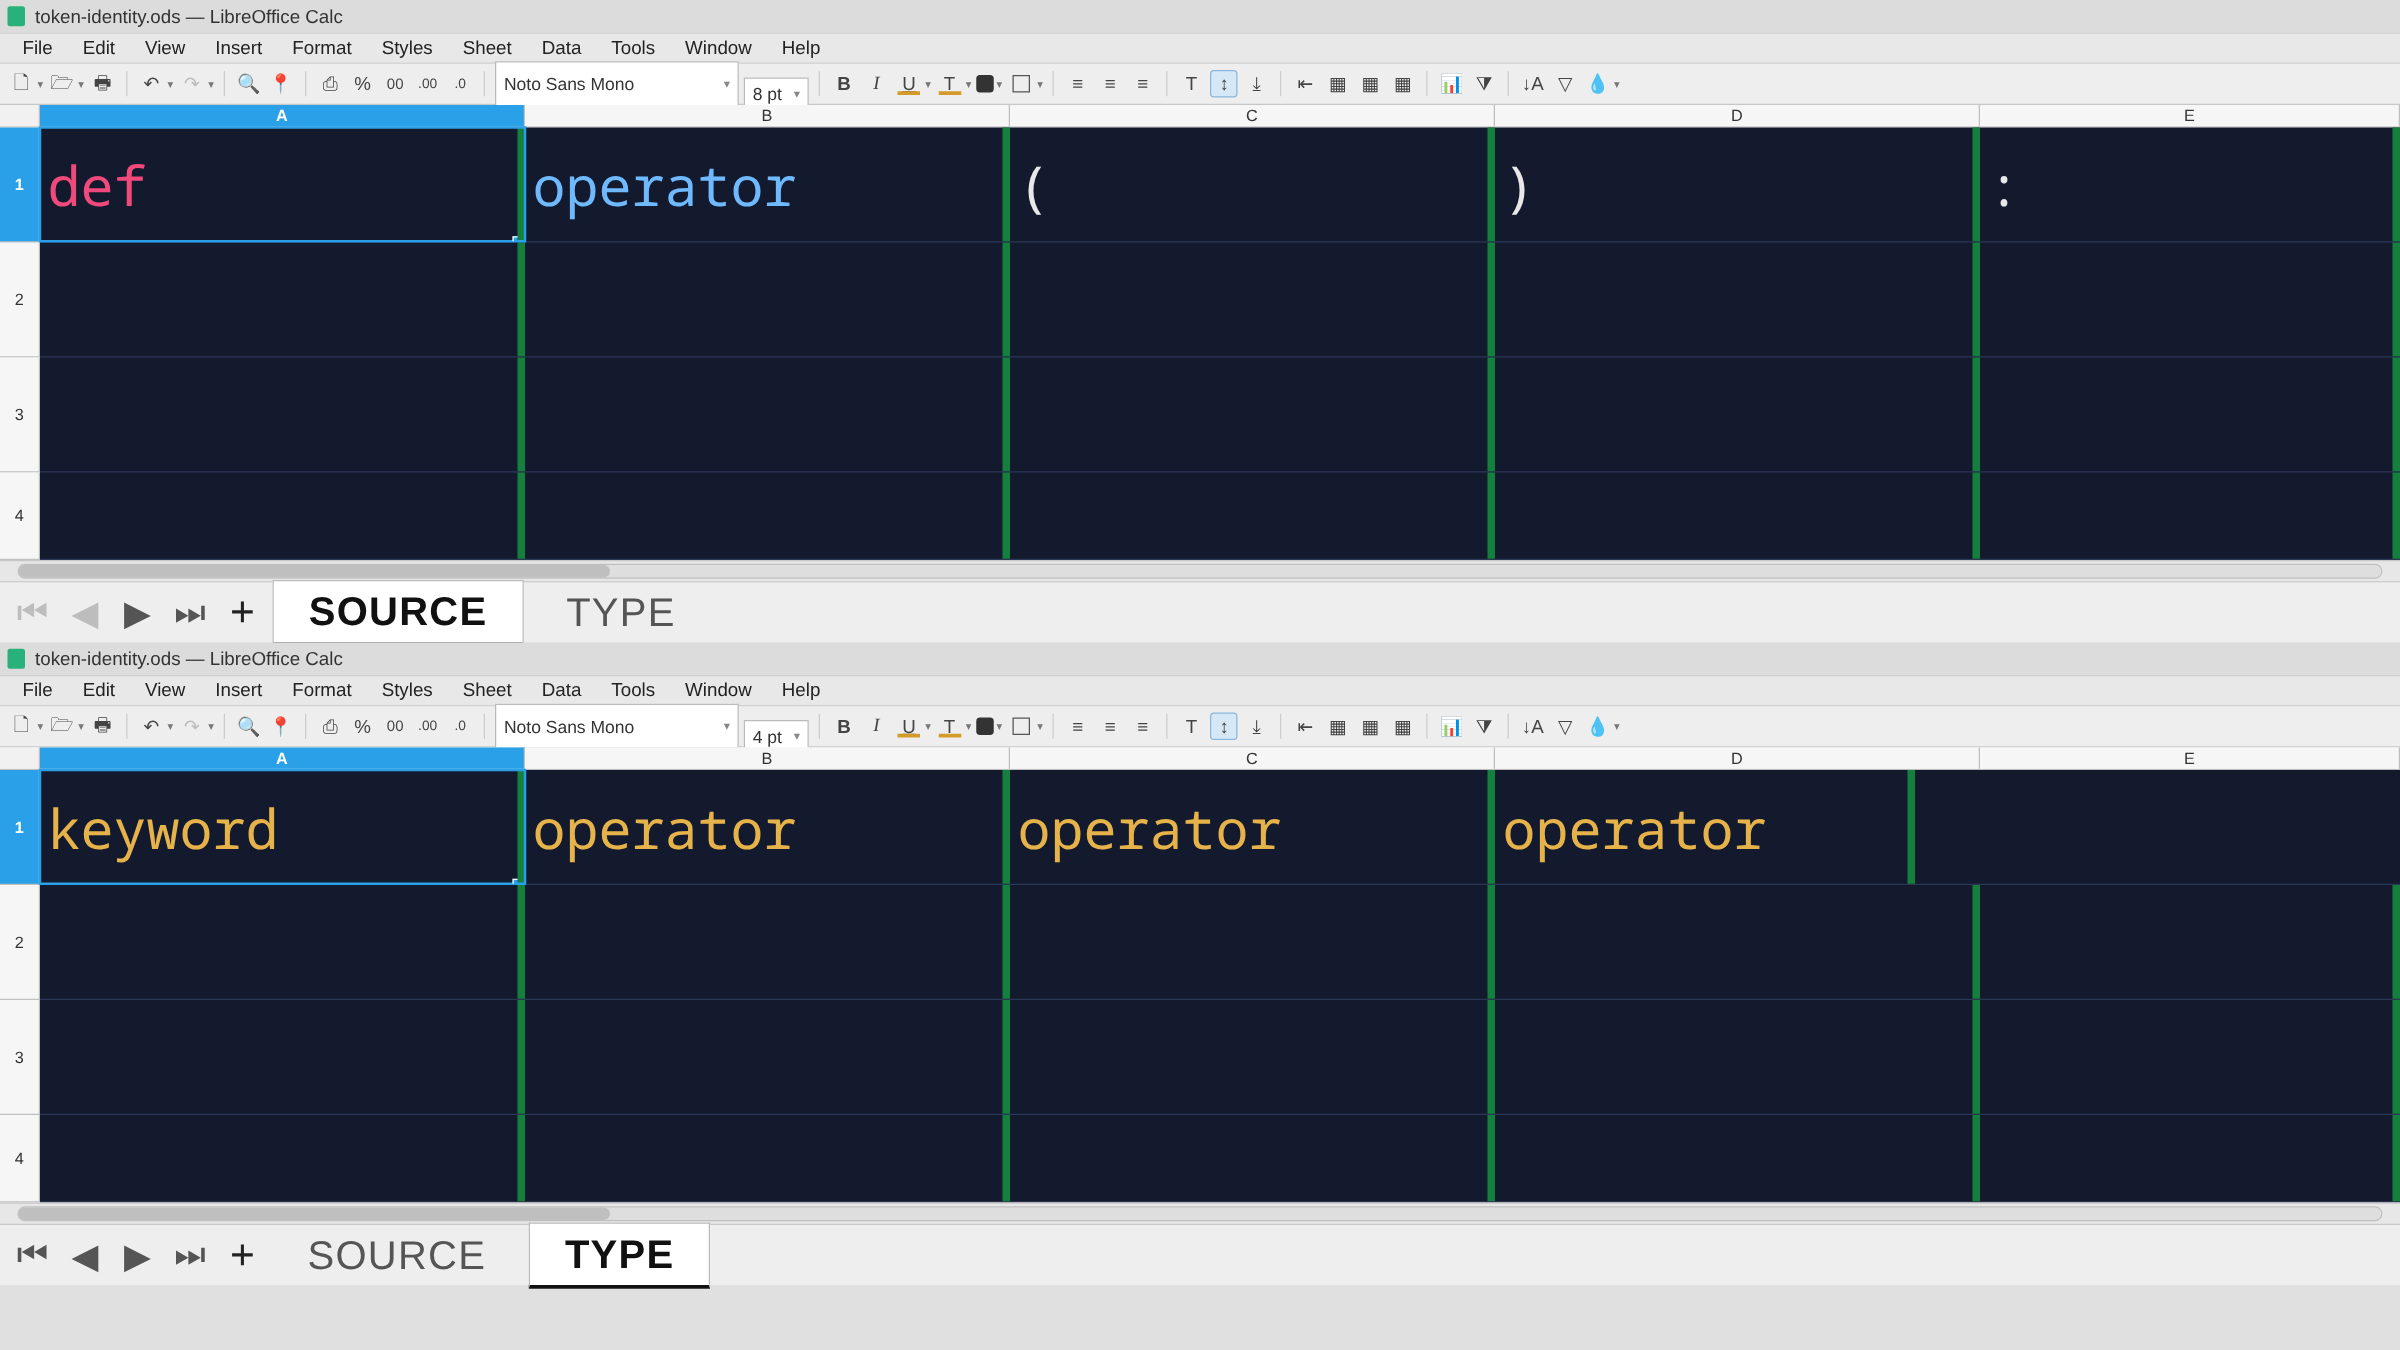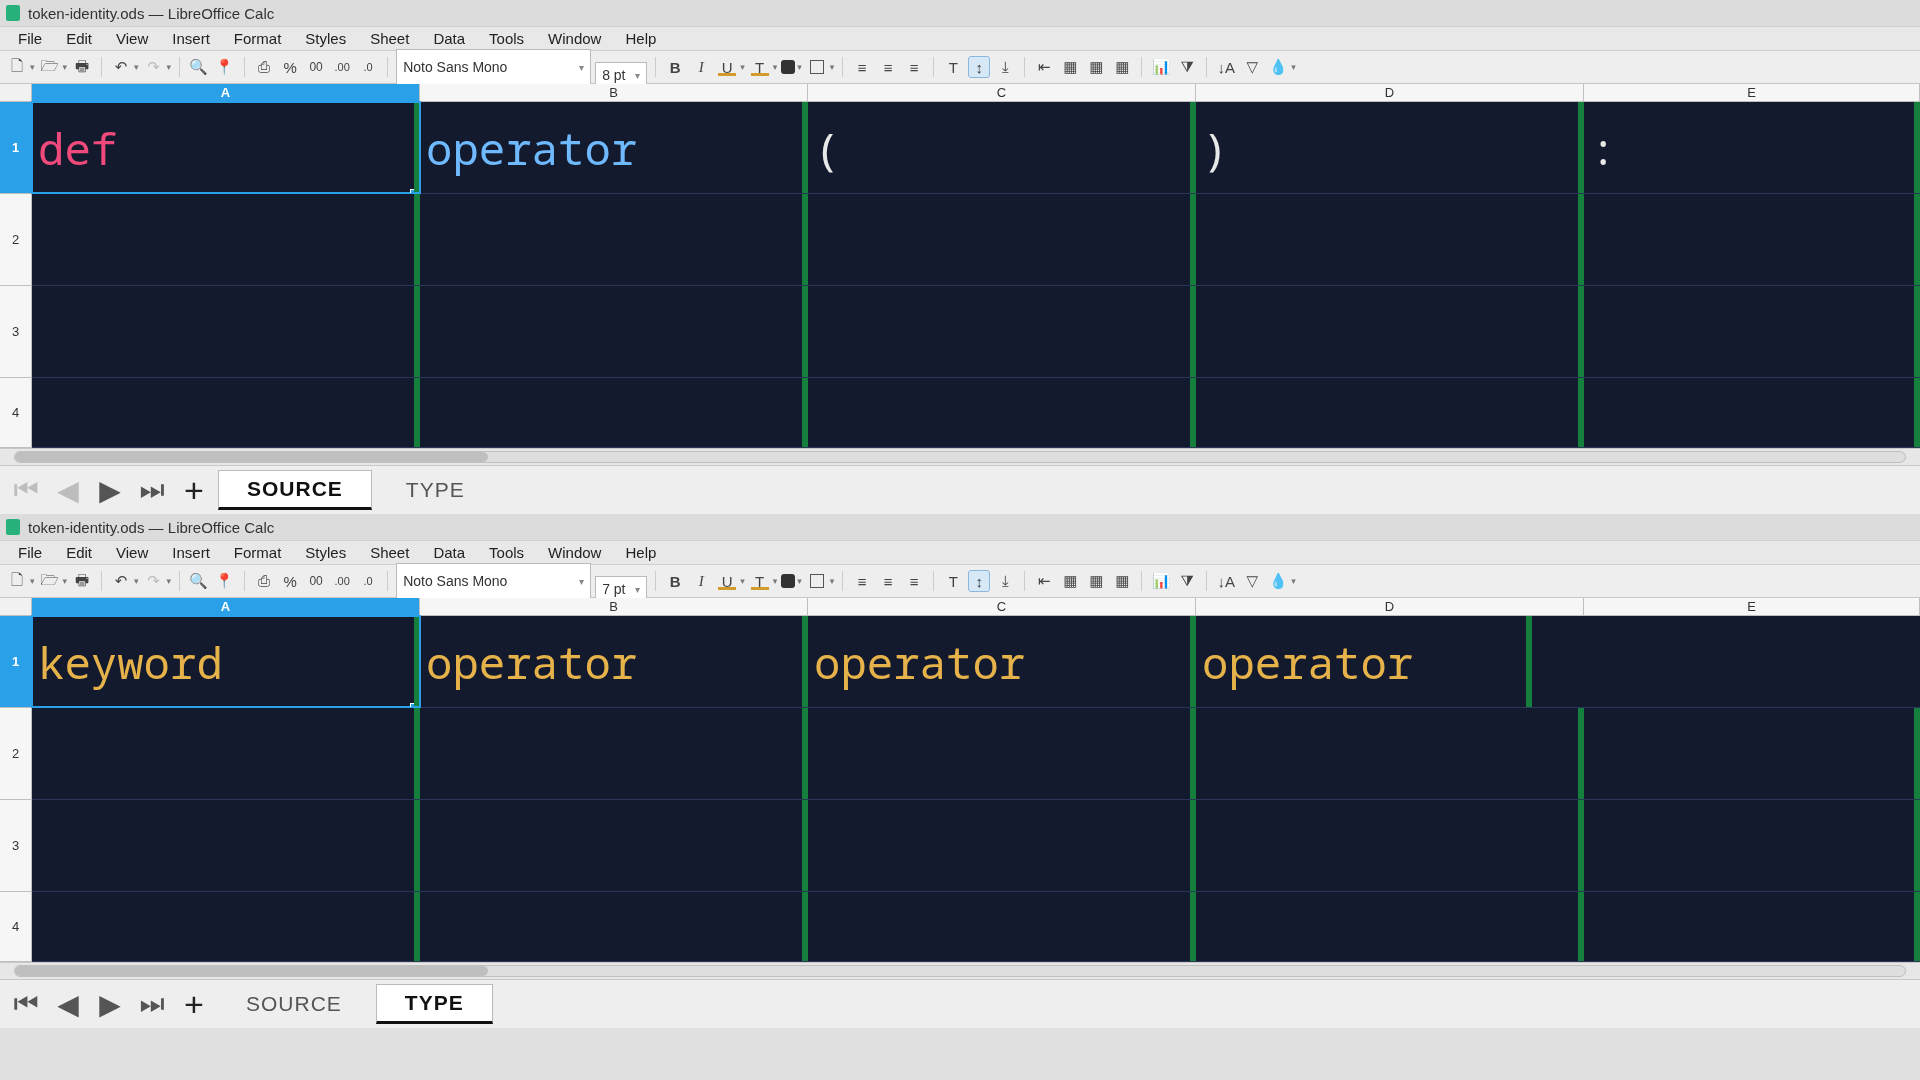--- a/index.html
+++ b/index.html
@@ -30,21 +30,21 @@
   .cell { border-right: 6px solid #15803d; padding: 4px 6px; font-family: "Noto Sans Mono","DejaVu Sans Mono",Menlo,monospace; display: flex; align-items: center; overflow: hidden; }
   .cell.sel { outline: 2px solid #2aa0e8; outline-offset: -1px; position: relative; background: #141a2e;}
   .sel-handle { position:absolute; right:-4px; bottom:-4px; width:8px; height:8px; background:#2aa0e8; border:1px solid #fff; }
   .hscroll { height: 18px; background: #e7e7e7; border-top: 1px solid #c8c8c8; border-bottom: 1px solid #c8c8c8; display:flex; align-items:center; padding: 0 4px;}
   .hscroll .track { flex:1; height:12px; background:#dedede; border:1px solid #c0c0c0; border-radius:6px; margin:0 10px; position:relative;}
   .hscroll .thumb { position:absolute; left:0; top:0; bottom:0; width:25%; background:#bfbfbf; border-radius:6px;}
   .tabbar { height: 48px; background: #eeeeee; display: flex; align-items: center; padding: 0 8px; gap: 6px; }
   .tabnav { width: 36px; height: 36px; display:inline-flex; align-items:center; justify-content:center; color:#555; font-size:28px;}
   .tabnav.dis { color:#bdbdbd; }
   .tabadd { width: 36px; height:36px; display:inline-flex; align-items:center; justify-content:center; color:#222; font-size:34px; font-weight:300;}
-  .tab { padding: 6px 28px; font-size: 21px; color:#555; letter-spacing:1px; font-family: Arial, sans-serif; }
+  .tab { padding: 6px 28px; font-size: 32px; color:#555; letter-spacing:1px; font-family: Arial, sans-serif; }
   .tab.active { background:#fff; color:#111; font-weight:bold; border-top:1px solid #bbb; border-left:1px solid #bbb; border-right:1px solid #bbb; border-bottom:3px solid #111;}
   .c-kw { color:#ef4a7b; font-size: 44px; }
   .c-id { color:#6fb9ff; font-size: 44px; }
   .c-op { color:#e8e8e8; font-size: 44px; }
   .c-ty { color:#e6b24a; font-size: 44px; }
 
   
   .i1 .colA { width: 388px; flex: 0 0 388px; }
   .i1 .colB { width: 388px; flex: 0 0 388px; }
   .i1 .colC { width: 388px; flex: 0 0 388px; }
@@ -269,21 +269,21 @@
     <span class="tb-btn" style="font-size:12px">00</span>
     <span class="tb-btn" style="font-size:11px">.00</span>
     <span class="tb-btn" style="font-size:11px">.0</span>
     <span class="tb-sep"></span>
 
     <div class="font-name">
       <span>Noto Sans Mono</span>
       <span class="chev">▾</span>
     </div>
     <div class="font-size">
-      <span>7 pt</span>
+      <span>4 pt</span>
       <span class="chev">▾</span>
     </div>
 
     <span class="tb-sep"></span>
     <span class="tb-btn" style="font-weight:bold">B</span>
     <span class="tb-btn" style="font-style:italic;font-family:serif">I</span>
     <span class="tb-btn underline-box" style="text-decoration:underline">U</span>
       <span class="tb-drop">▾</span>
     <span class="tb-btn fontcolor-box">T</span>
       <span class="tb-drop">▾</span>

